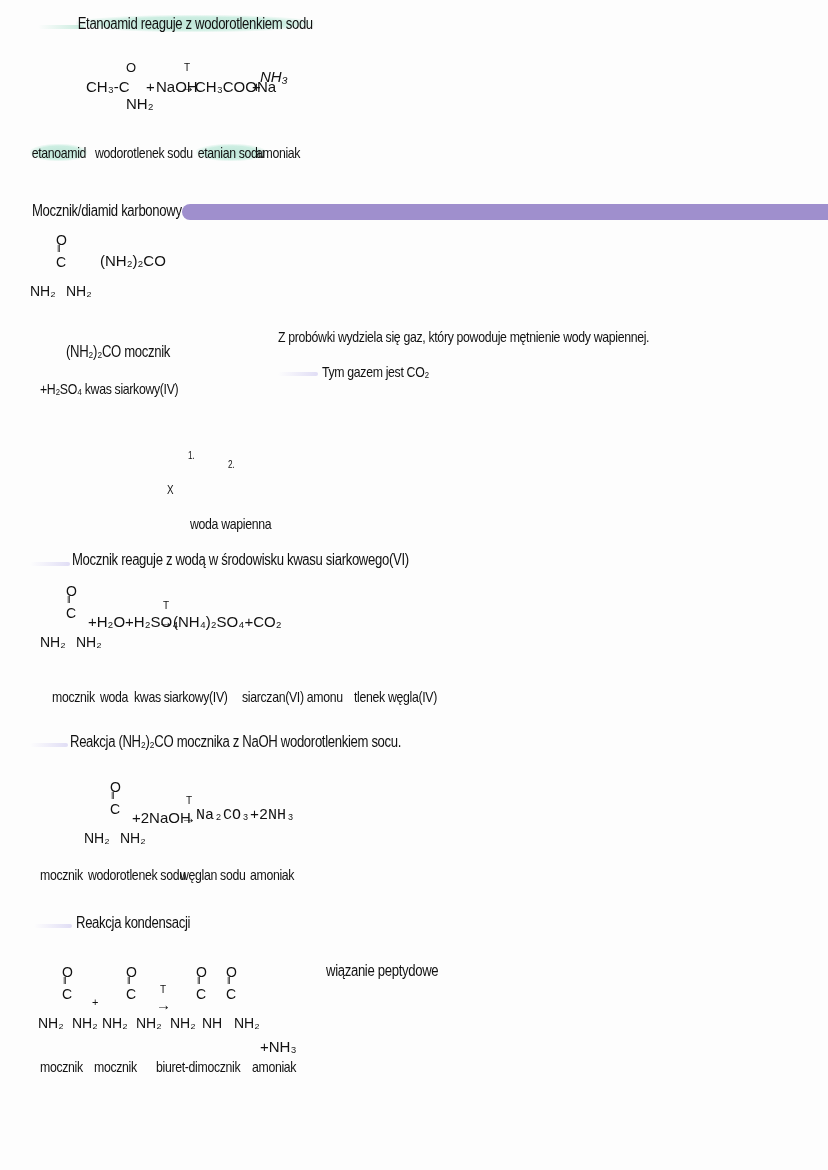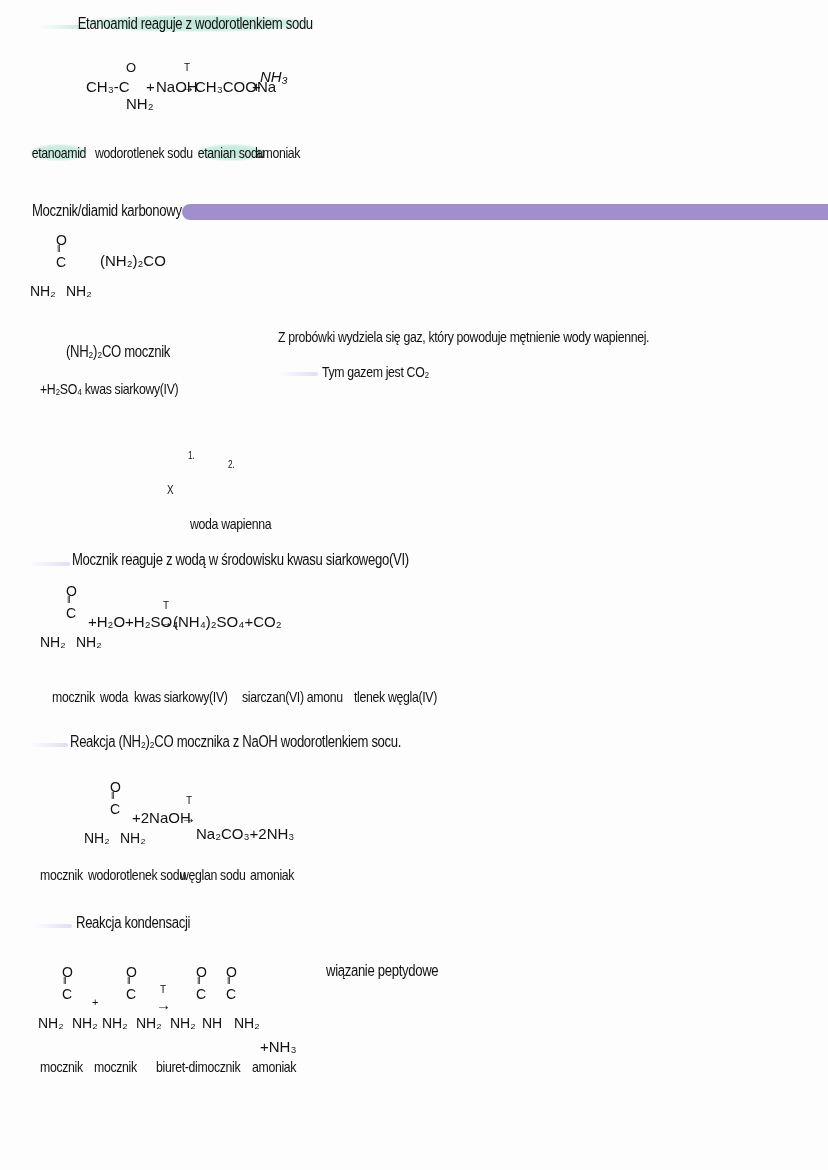--- a/index.html
+++ b/index.html
@@ -126,21 +126,21 @@
 <div class="struct" style="left:84px;top:780px;width:70px;height:70px;">
   <span style="left:26px;top:0;">O</span>
   <span style="left:27px;top:12px;font-size:9px;">‖</span>
   <span style="left:26px;top:22px;">C</span>
   <span style="left:0;top:51px;">NH₂</span>
   <span style="left:36px;top:51px;">NH₂</span>
 </div>
 <span class="chem" style="left:132px;top:809px;">+2NaOH</span>
 <span class="chem" style="left:186px;top:795px;font-size:10px;">T</span>
 <span class="chem" style="left:181px;top:809px;">→</span>
-<span class="chem" style="left:196px;top:825px;">Na₂CO₃+2NH₃</span>
+<span class="chem" style="left:196px;top:807px;font-family:Liberation Mono, monospace;">Na₂CO₃+2NH₃</span>
 
 <div>
   <span class="t" style="left:40px;top:866px;">mocznik</span>
   <span class="t" style="left:88px;top:866px;">wodorotlenek sodu</span>
   <span class="t" style="left:180px;top:866px;">węglan sodu</span>
   <span class="t" style="left:250px;top:866px;">amoniak</span>
 </div>
 
 <div class="arrow-stub arrow-purple" style="left:34px;top:924px;width:38px;"></div>
 <span class="t big" style="left:76px;top:914px;">Reakcja kondensacji</span>

